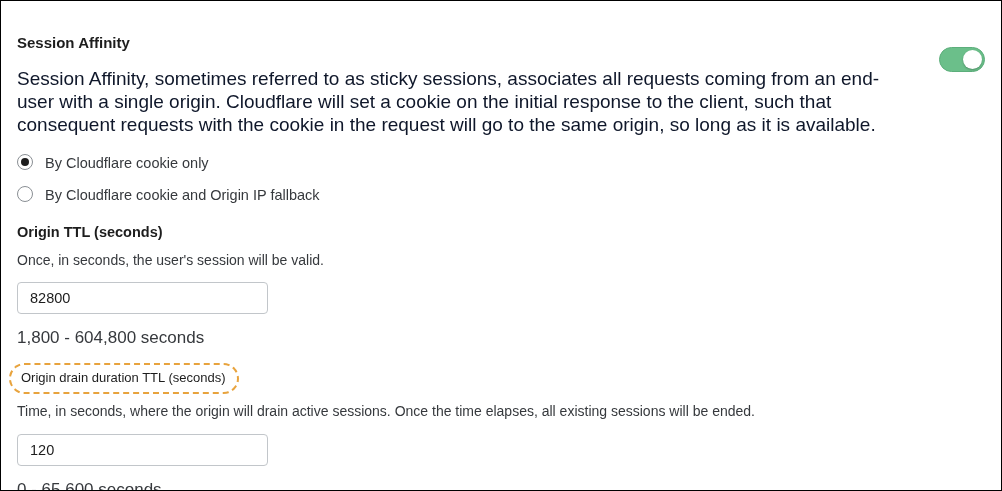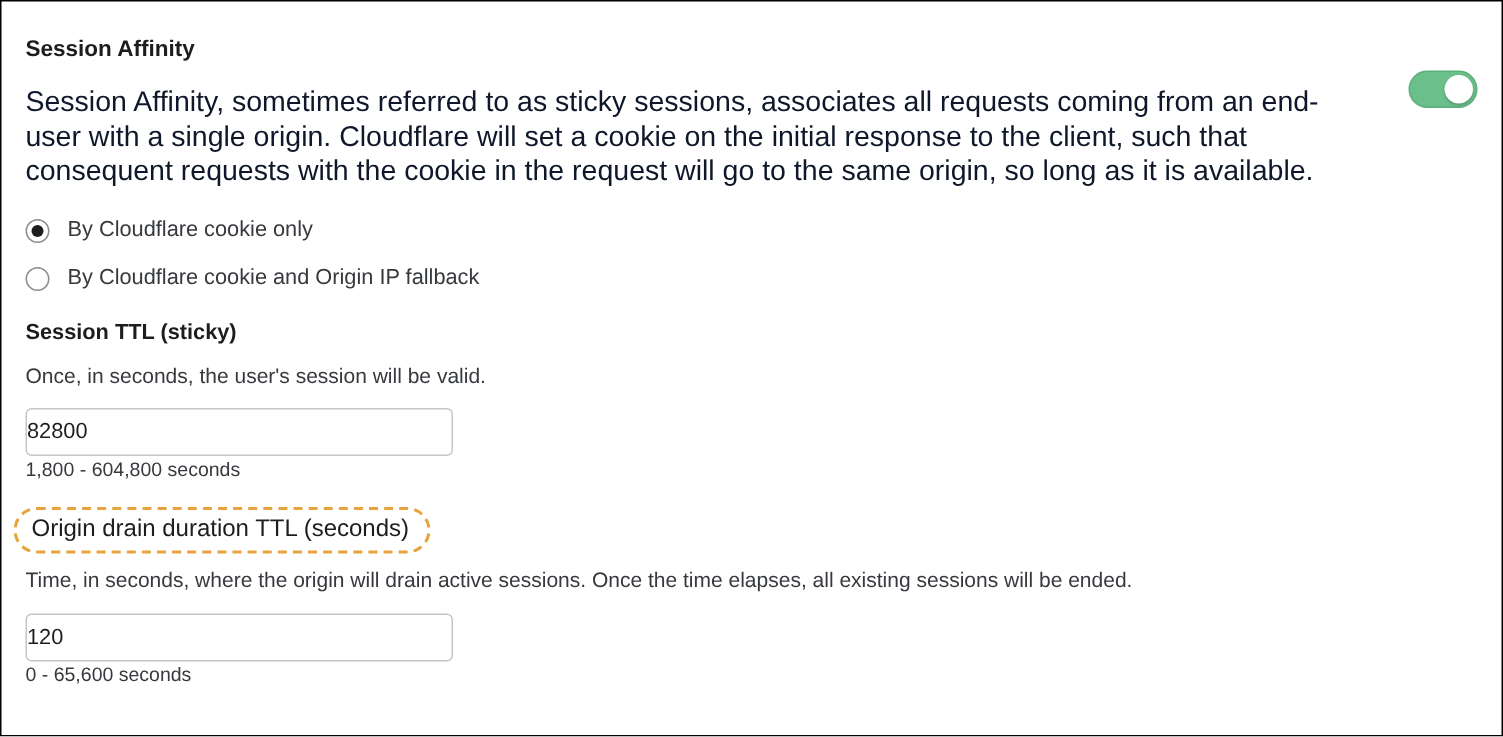--- a/index.html
+++ b/index.html
@@ -24,21 +24,21 @@
     padding: 16px 16px 0 16px;
     position: relative;
     height: 100%;
     box-sizing: border-box;
   }
   .section-title {
     font-size: 15px;
     font-weight: bold;
     color: #1d1d1d;
     line-height: 20px;
-    margin: 6px 0 14px 0;
+    margin: 16px 0 14px 0;
   }
   .description {
     font-size: 19px;
     color: #0f172a;
     line-height: 23px;
     max-width: 890px;
     margin: 0 0 18px 0;
   }
   .toggle {
     position: absolute;
@@ -56,21 +56,21 @@
     top: 2px;
     right: 2px;
     width: 19px;
     height: 19px;
     border-radius: 50%;
     background: #ffffff;
     box-shadow: 0 1px 2px rgba(0,0,0,0.25);
   }
   .radio-row {
     display: flex;
-    align-items: flex-end;
+    align-items: flex-start;
     margin-bottom: 14px;
   }
   .radio {
     width: 16px;
     height: 16px;
     border-radius: 50%;
     border: 1px solid #8a8f94;
     background: #ffffff;
     box-sizing: border-box;
     position: relative;
@@ -99,41 +99,41 @@
     line-height: 20px;
     margin: 18px 0 8px 0;
   }
   .field-help {
     font-size: 14px;
     color: #36393d;
     line-height: 20px;
     margin-bottom: 12px;
   }
   .text-input {
-    width: 285px;
+    width: 251px;
     height: 32px;
     box-sizing: border-box;
     border: 1px solid #c2c6ca;
     border-radius: 4px;
     background: #ffffff;
     font-family: "Liberation Sans", sans-serif;
     font-size: 14.5px;
     color: #1d1d1d;
-    padding: 0 0;
+    padding: 0 12px;
     outline: none;
   }
   .range-hint {
-    font-size: 13px;
+    font-size: 17px;
     color: #36393d;
     line-height: 18px;
-    margin-top: 0;
+    margin-top: 15px;
   }
   .highlight-label {
     display: inline-block;
-    font-size: 16px;
+    font-size: 13px;
     color: #1d1d1d;
     line-height: 20px;
     border: 2px dashed #e8a33d;
     border-radius: 22px;
     padding: 3px 12px 4px 10px;
     margin: 16px 0 7px -8px;
   }
   .field-help.tight {
     margin-bottom: 13px;
   }
@@ -155,21 +155,21 @@
     <div class="radio-row">
       <span class="radio checked"></span>
       <span class="radio-label">By Cloudflare cookie only</span>
     </div>
 
     <div class="radio-row">
       <span class="radio"></span>
       <span class="radio-label">By Cloudflare cookie and Origin IP fallback</span>
     </div>
 
-    <div class="field-label">Session TTL (sticky)</div>
+    <div class="field-label">Origin TTL (seconds)</div>
     <div class="field-help">Once, in seconds, the user's session will be valid.</div>
     <input class="text-input" type="text" value="82800" style="">
     <div class="range-hint">1,800 - 604,800 seconds</div>
 
     <div class="highlight-label">Origin drain duration TTL (seconds)</div>
     <div class="field-help tight">Time, in seconds, where the origin will drain active sessions. Once the time elapses, all existing sessions will be ended.</div>
     <input class="text-input" type="text" value="120" style="">
     <div class="range-hint">0 - 65,600 seconds</div>
 
   </div>

